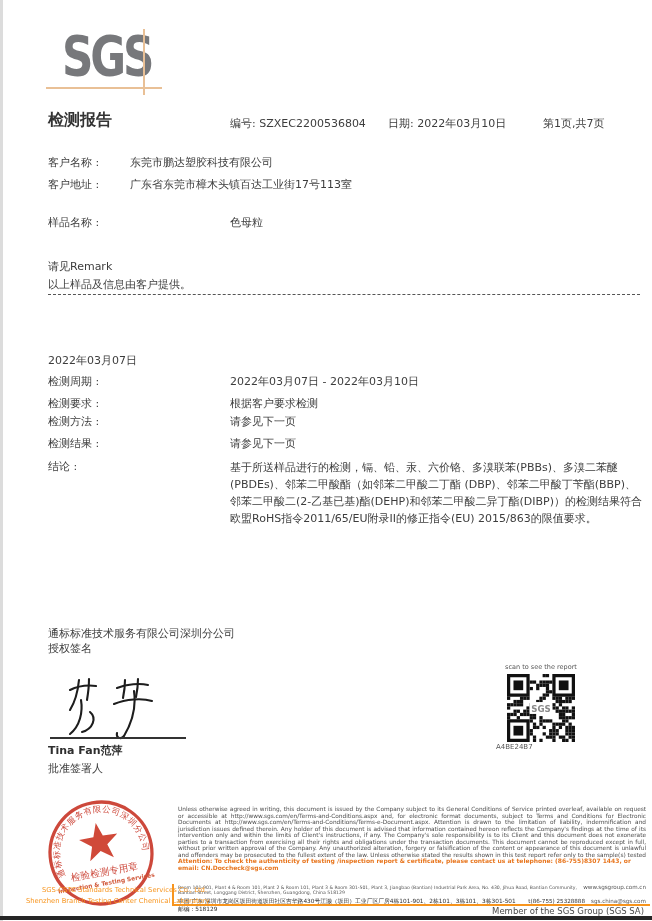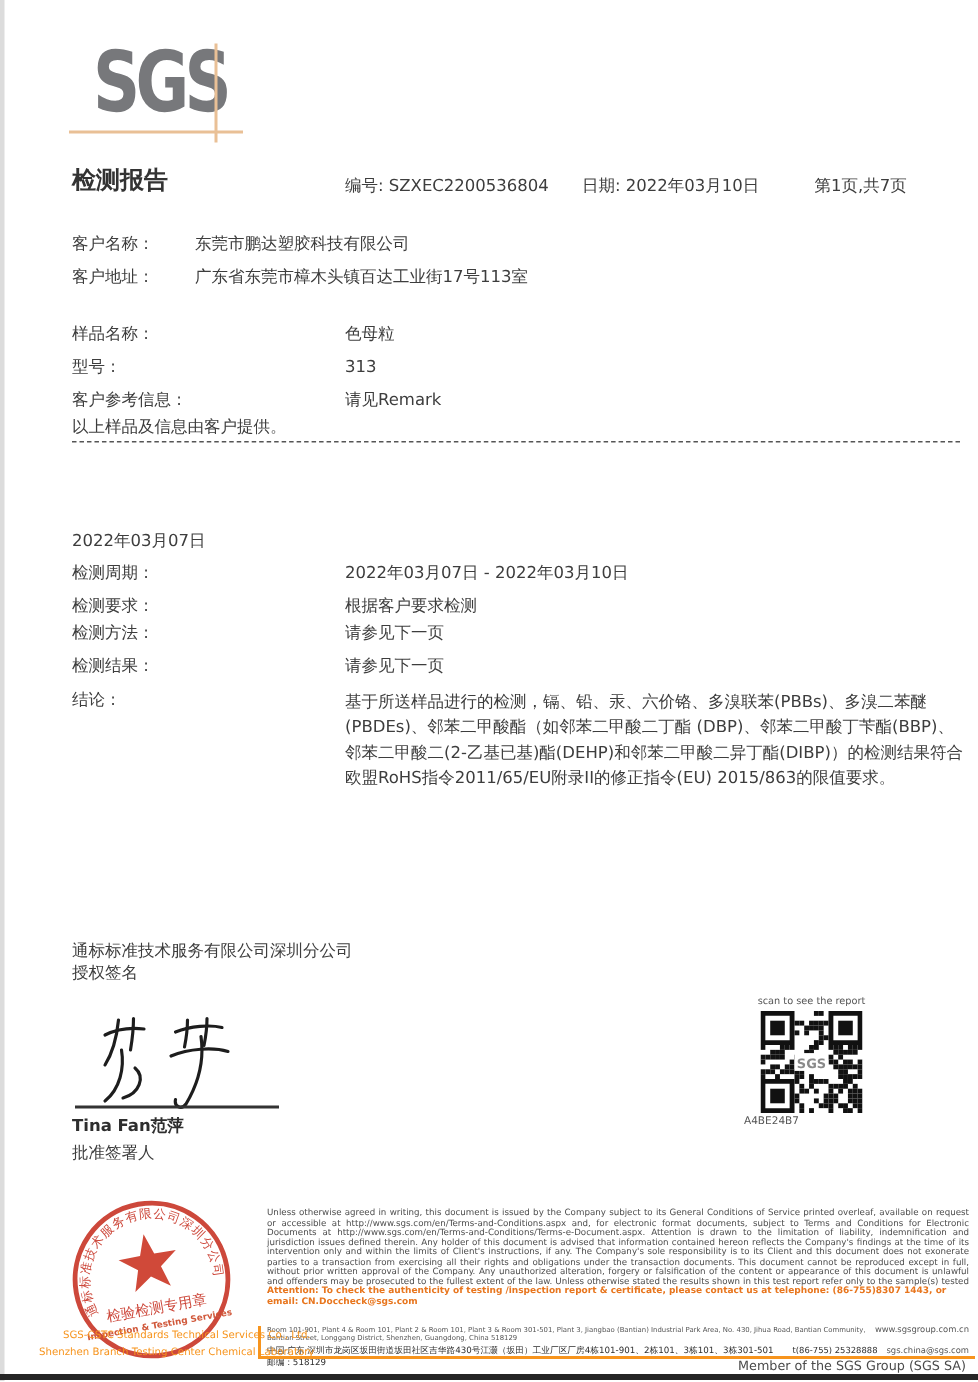--- a/index.html
+++ b/index.html
@@ -74,26 +74,21 @@
   </div>
   <div class="row cw" style="top:178px;">
     <span class="lbl">客户地址 :</span>
     <span class="val">广东省东莞市樟木头镇百达工业街17号113室</span>
   </div>
 
   <div class="row ww" style="top:216px;">
     <span class="lbl">样品名称 :</span>
     <span class="val">色母粒</span>
   </div>
-  <div class="row ww" style="top:238px;">
-    <span class="lbl">型号 :</span>
-    <span class="val">313</span>
-  </div>
   <div class="row ww" style="top:260px;">
-    <span class="lbl">客户参考信息 :</span>
     <span class="val">请见Remark</span>
   </div>
   <div class="abs" style="left:48px;top:277px;font-size:11px;">以上样品及信息由客户提供。</div>
 
   <div class="abs dashline"></div>
 
   <div class="row ww" style="top:354px;">
     <span class="val">2022年03月07日</span>
   </div>
   <div class="row ww" style="top:375px;">

